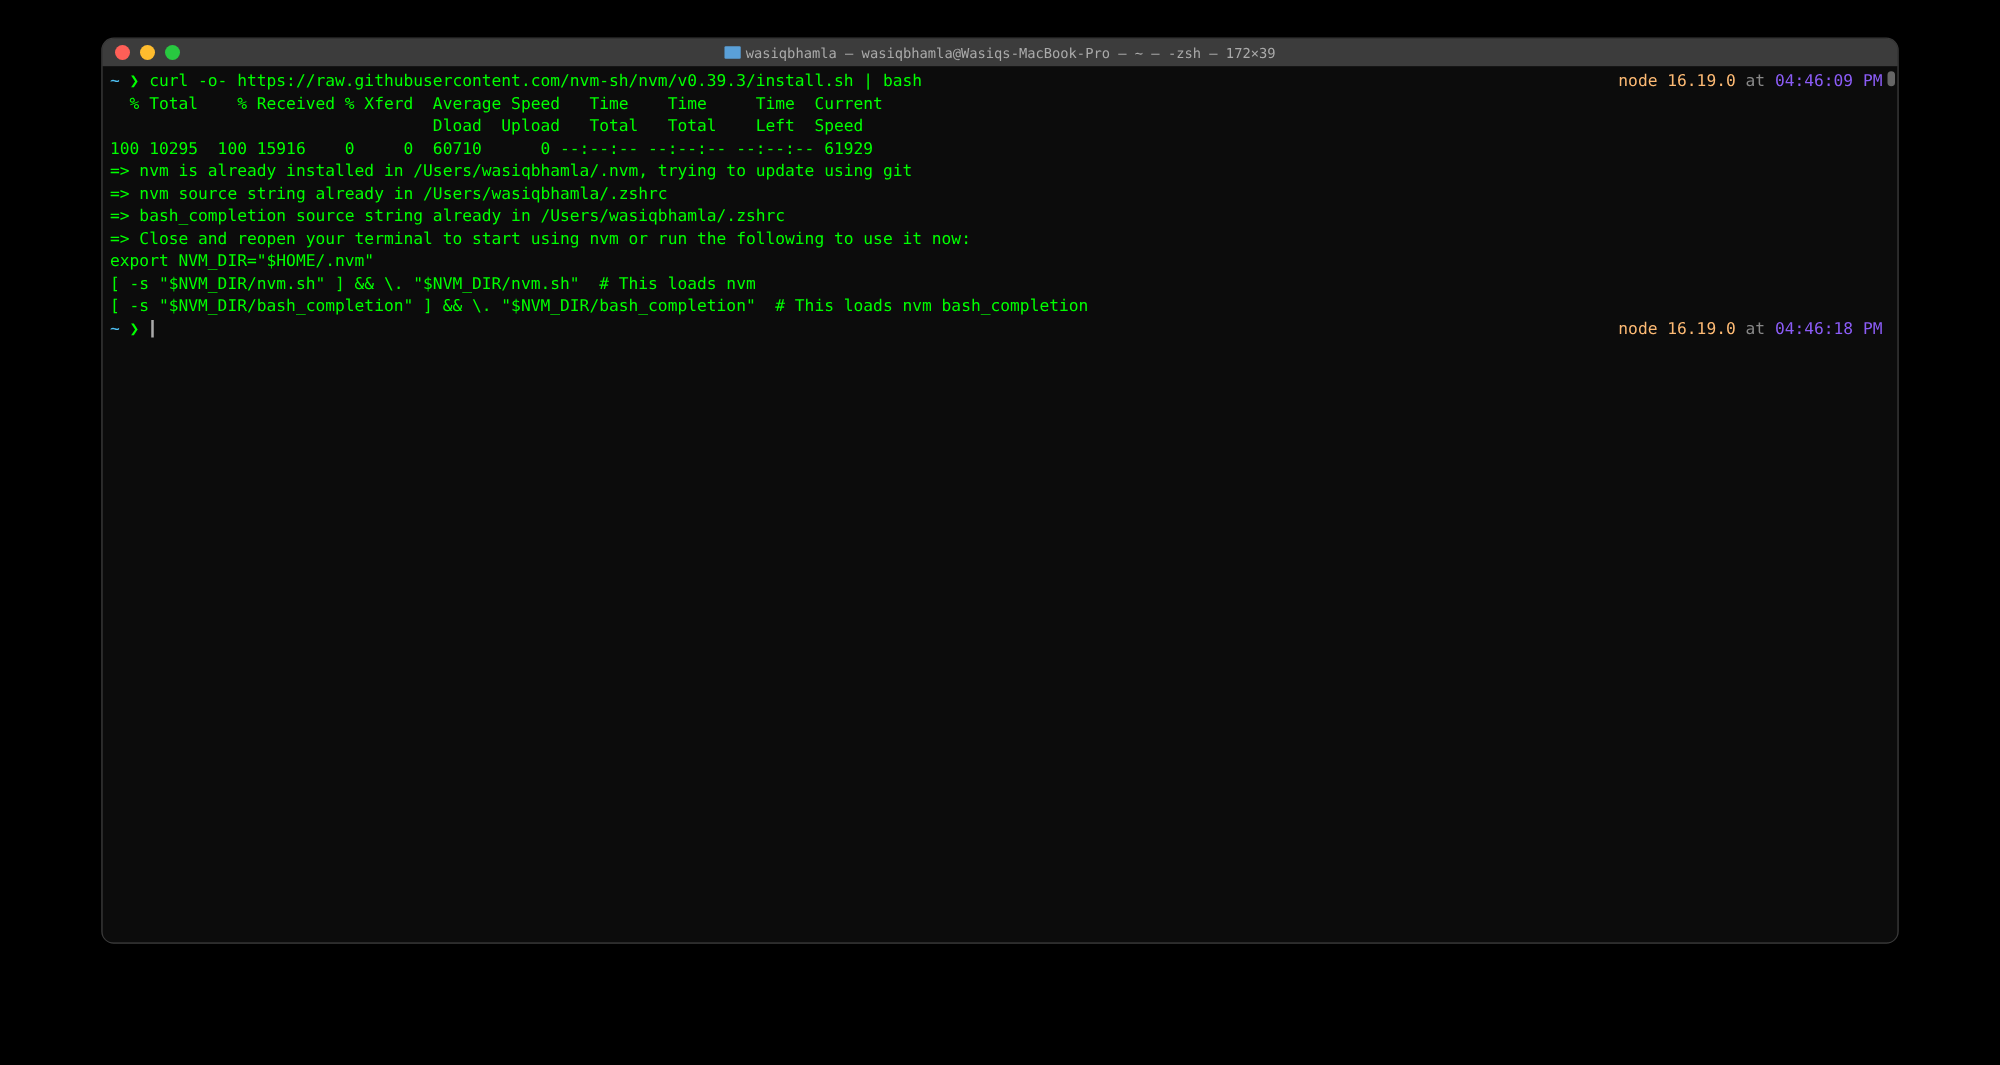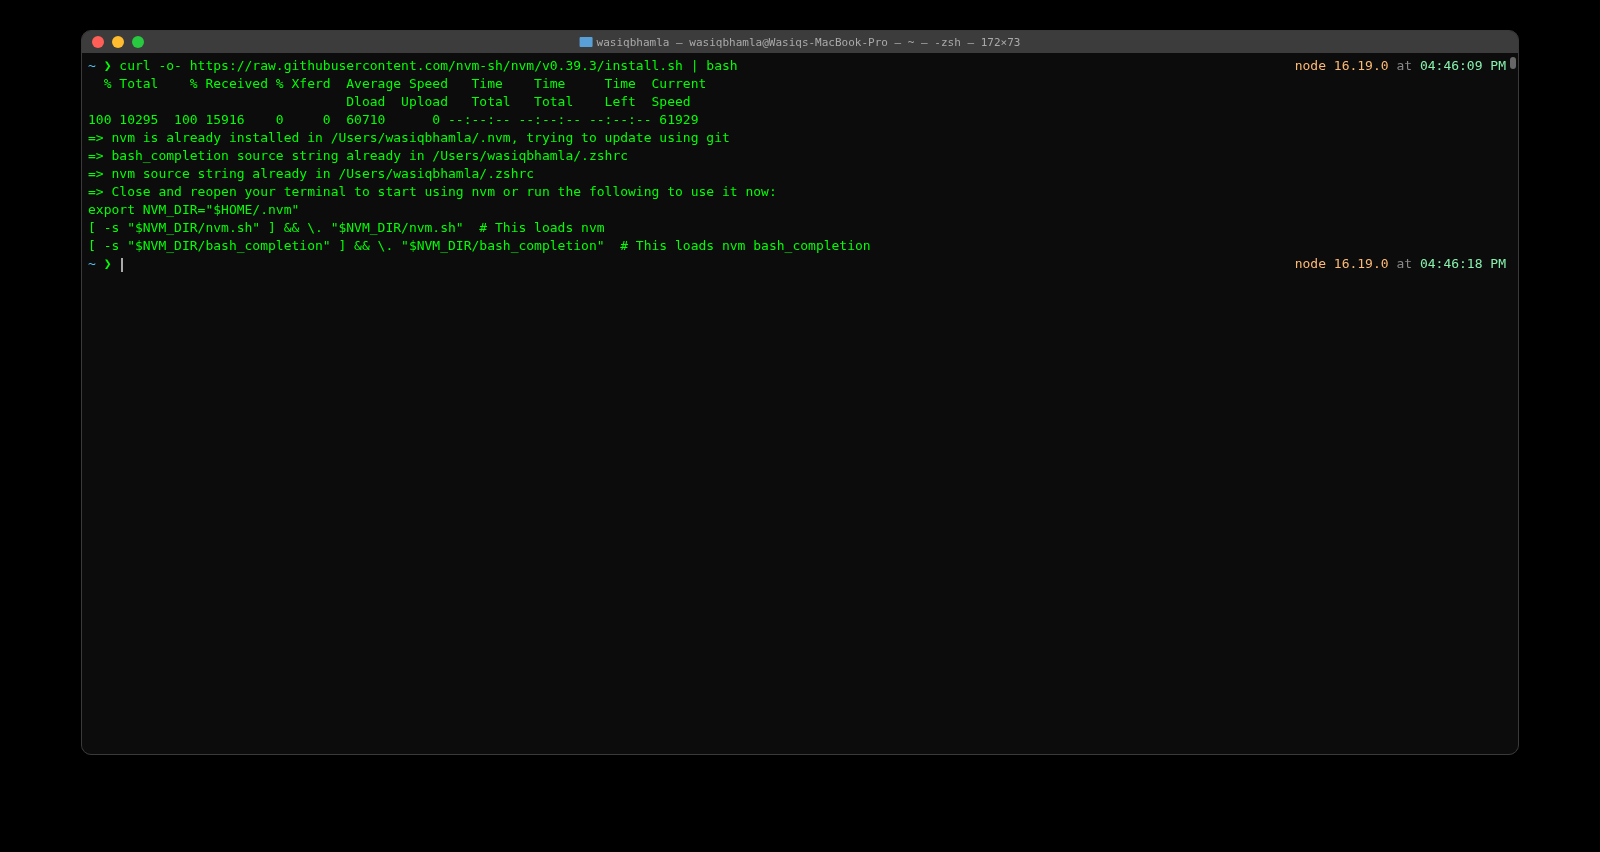--- a/index.html
+++ b/index.html
@@ -88,21 +88,21 @@
     .tilde { color: #4fc3f7; }
     .chevron { color: #00ff00; }
     .cmd { color: #00ff00; }
     .right-status {
       color: #00ff00;
       margin-left: auto;
       padding-right: 6px;
     }
     .n-version { color: #fdba74; }
     .at-word { color: #888; }
-    .time-stamp { color: #86efac; }
+    .time-stamp { color: #8b5cf6; }
     .cursor-bar {
       display: inline-block;
       width: 2px;
       height: 14px;
       background: #aaa;
       vertical-align: middle;
       margin-left: 2px;
     }
     .scroll-indicator {
       position: absolute;
@@ -119,38 +119,38 @@
 
 <div class="terminal-window">
   <div class="title-bar">
     <div class="traffic-lights">
       <div class="traffic-light tl-close"></div>
       <div class="traffic-light tl-min"></div>
       <div class="traffic-light tl-max"></div>
     </div>
     <div class="window-title">
       <span class="folder-icon"></span>
-      <span>wasiqbhamla — wasiqbhamla@Wasiqs-MacBook-Pro — ~ — -zsh — 172×73</span>
+      <span>wasiqbhamla — wasiqbhamla@Wasiqs-MacBook-Pro — ~ — -zsh — 172×39</span>
     </div>
   </div>
   <div class="terminal-body">
     <div class="scroll-indicator"></div>
 
     <div class="line prompt-line">
       <span><span class="tilde">~</span><span class="chevron"> ❯ </span><span class="cmd">curl -o- https://raw.githubusercontent.com/nvm-sh/nvm/v0.39.3/install.sh | bash</span></span>
       <span class="right-status"><span class="n-version">node 16.19.0</span><span class="at-word"> at </span><span class="time-stamp">04:46:09 PM</span></span>
     </div>
 
     <div class="line">  % Total    % Received % Xferd  Average Speed   Time    Time     Time  Current</div>
     <div class="line">                                 Dload  Upload   Total   Total    Left  Speed</div>
     <div class="line">100 10295  100 15916    0     0  60710      0 --:--:-- --:--:-- --:--:-- 61929</div>
     <div class="line">=&gt; nvm is already installed in /Users/wasiqbhamla/.nvm, trying to update using git</div>
     <div class="line"></div>
+    <div class="line">=&gt; nvm source string already in /Users/wasiqbhamla/.zshrc</div>
     <div class="line">=&gt; bash_completion source string already in /Users/wasiqbhamla/.zshrc</div>
-    <div class="line">=&gt; nvm source string already in /Users/wasiqbhamla/.zshrc</div>
     <div class="line">=&gt; Close and reopen your terminal to start using nvm or run the following to use it now:</div>
     <div class="line"></div>
     <div class="line">export NVM_DIR="$HOME/.nvm"</div>
     <div class="line">[ -s "$NVM_DIR/nvm.sh" ] &amp;&amp; \. "$NVM_DIR/nvm.sh"  # This loads nvm</div>
     <div class="line">[ -s "$NVM_DIR/bash_completion" ] &amp;&amp; \. "$NVM_DIR/bash_completion"  # This loads nvm bash_completion</div>
 
     <div class="line prompt-line">
       <span><span class="tilde">~</span><span class="chevron"> ❯ </span><span class="cursor-bar"></span></span>
       <span class="right-status"><span class="n-version">node 16.19.0</span><span class="at-word"> at </span><span class="time-stamp">04:46:18 PM</span></span>
     </div>

